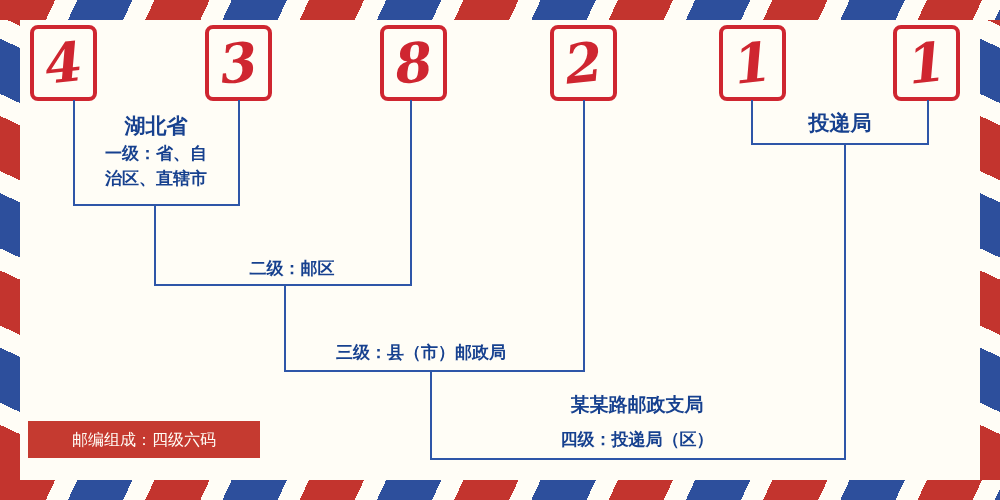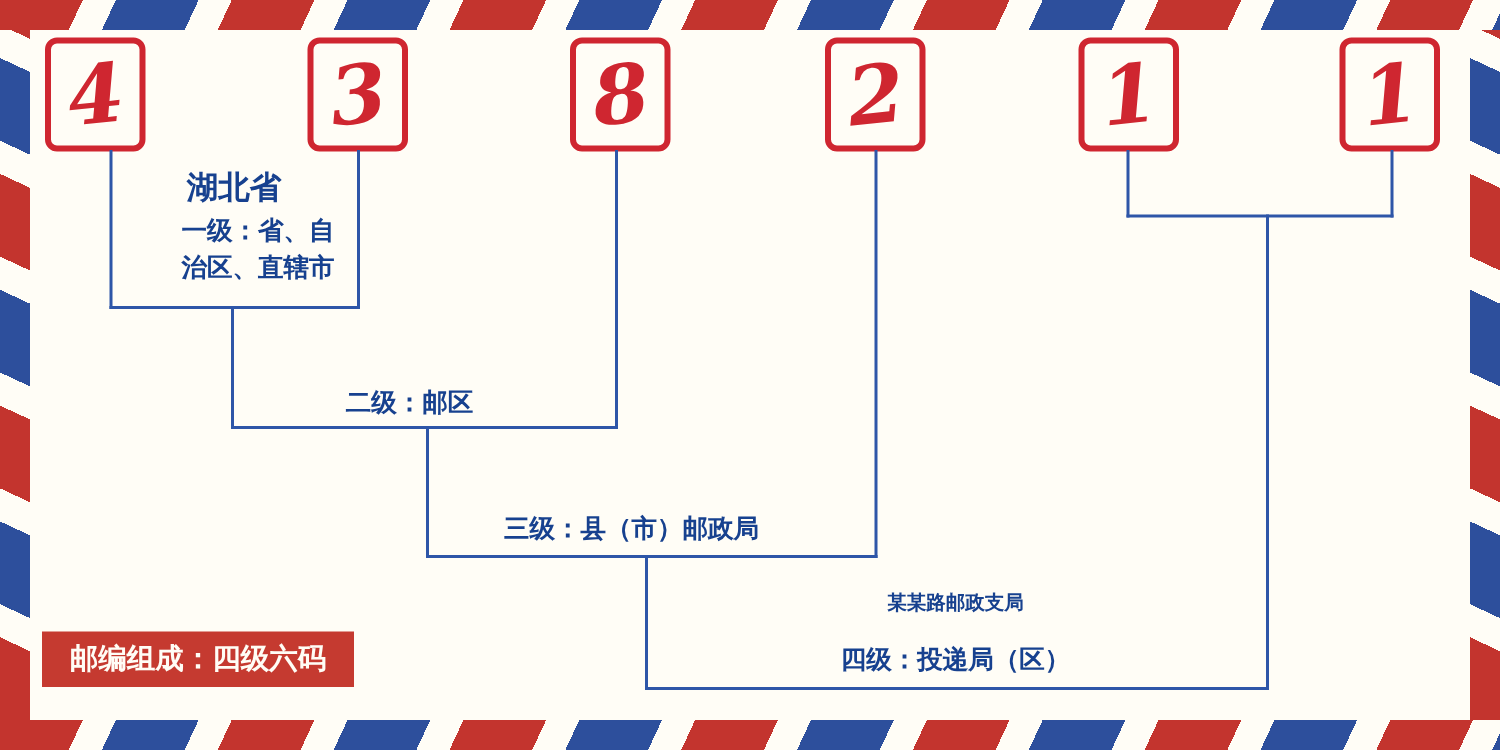--- a/index.html
+++ b/index.html
@@ -49,23 +49,23 @@
   .vline{width:2px;}
   .hline{height:2px;}
 
   
   .lbl{position:absolute;color:#17418f;text-align:center;font-weight:700;}
   .lbl-name{font-size:21px;line-height:1.1;}
   .lbl-desc{font-size:17px;line-height:1.45;white-space:pre-line;}
 
   
   .badge{
-    position:absolute;left:28px;top:421px;width:208px;height:37px;
+    position:absolute;left:28px;top:421px;width:232px;height:37px;
     background:#c53a30;color:#fffdf6;
-    font-size:19px;font-weight:700;
+    font-size:16px;font-weight:400;
     line-height:37px;text-align:center;
   }
 </style>
 </head>
 <body>
 
 <div class="canvas">
 
   <div class="border-h border-top"></div>
   <div class="border-h border-bottom"></div>
@@ -105,26 +105,27 @@
 
   <div class="vline" style="left:751px;top:100px;height:45px"></div>
   <div class="vline" style="left:927px;top:100px;height:45px"></div>
   <div class="hline" style="left:751px;top:143px;width:178px"></div>
 
   <div class="vline" style="left:430px;top:370px;height:90px"></div>
   <div class="vline" style="left:844px;top:143px;height:317px"></div>
   <div class="hline" style="left:430px;top:458px;width:416px"></div>
 
   <div class="lbl lbl-name" style="left:66px;top:114px;width:180px">湖北省</div>
-  <div class="lbl lbl-desc" style="left:72px;top:142px;width:200px">一级：省、自
+  <div class="lbl lbl-desc" style="left:56px;top:142px;width:200px">一级：省、自
 治区、直辖市</div>
 
-  <div class="lbl lbl-desc" style="left:183px;top:257px;width:180px">二级：邮区</div>
+  <div class="lbl lbl-desc" style="left:202px;top:257px;width:180px">二级：邮区</div>
 
   <div class="lbl lbl-desc" style="left:281px;top:341px;width:280px">三级：县（市）邮政局</div>
 
-  <div class="lbl lbl-name" style="left:517px;top:395px;width:240px;font-size:13px">某某路邮政支局</div>
+  <div class="lbl lbl-name" style="left:517px;top:395px;width:240px;font-size:19px">某某路邮政支局</div>
   <div class="lbl lbl-desc" style="left:517px;top:428px;width:240px">四级：投递局（区）</div>
 
+  <div class="lbl lbl-name" style="left:750px;top:111px;width:180px">投递局</div>
 
   <div class="badge">邮编组成：四级六码</div>
 
 </div>
 
 </body></html>

